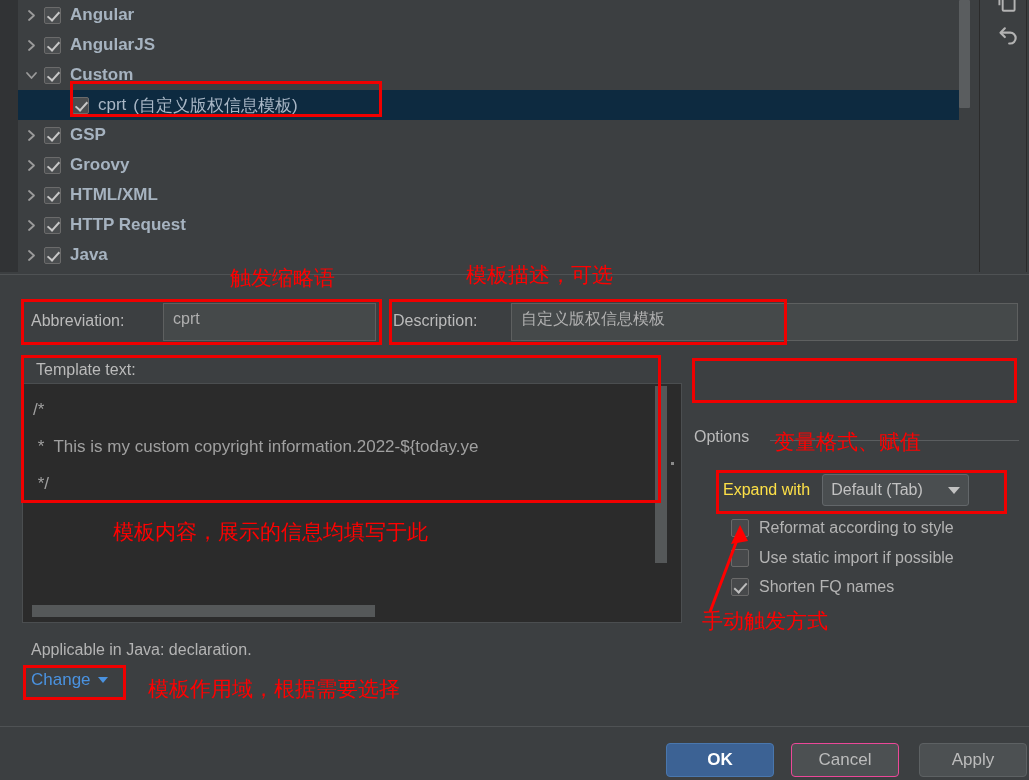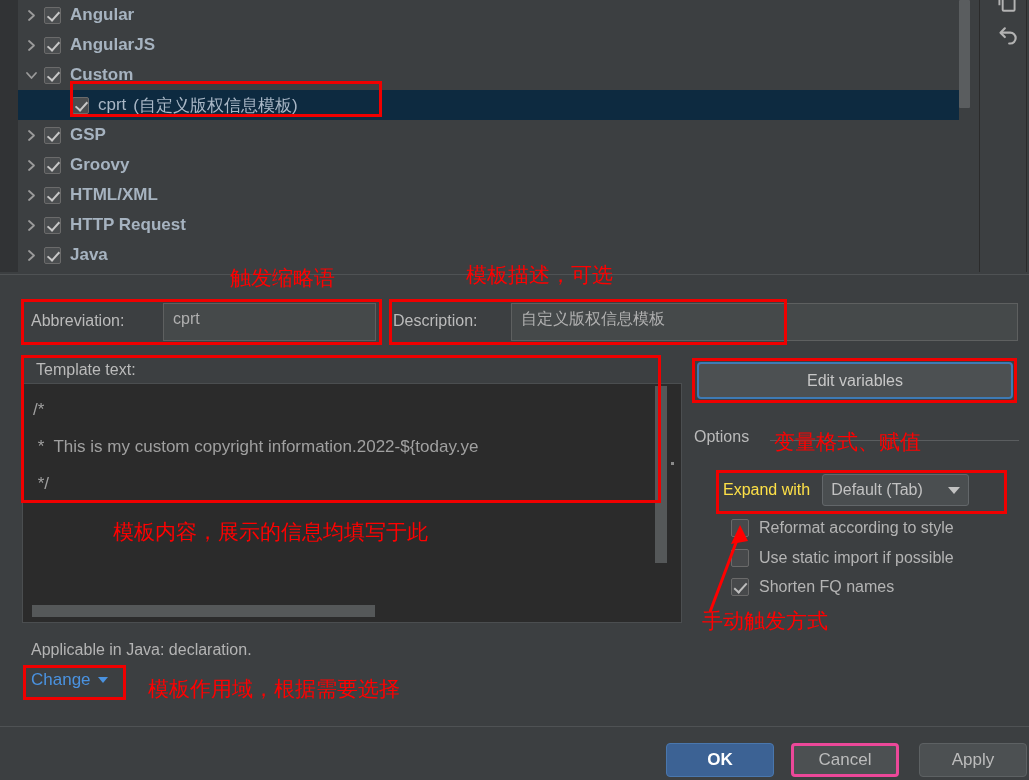--- a/index.html
+++ b/index.html
@@ -285,21 +285,21 @@
     display: flex; align-items: center; justify-content: center;
     cursor: pointer;
   }
   #btn-ok {
     left: 666px; top: 743px; width: 108px;
     background: #3c6294; border: 1px solid #4a77ad;
     color: #ffffff; font-weight: bold;
   }
   #btn-cancel {
     left: 791px; top: 743px; width: 108px;
-    background: #4c5052; border: 3px solid #ec4899;
+    background: #4c5052; border: 1px solid #ec4899;
     color: #bcbcbc;
   }
   #btn-apply {
     left: 919px; top: 743px; width: 108px;
     background: #4c5052; border: 1px solid #5d6163;
     color: #bcbcbc;
   }
 
   
   .anno-box {
@@ -452,21 +452,20 @@
   <div id="tpl-box">
     <div id="tpl-text">/*
  *  This is my custom copyright information.2022-${today.ye
  */</div>
     <div id="tpl-dot"></div>
     <div id="tpl-vscroll-track"></div>
     <div id="tpl-vscroll-thumb"></div>
     <div id="tpl-hscroll-thumb"></div>
   </div>
 
-  <div id="edit-vars-btn">Edit variables</div>
 
   <div id="options-label">Options</div>
   <div id="options-rule"></div>
 
   <div id="expand-row">
     <span id="expand-label">Expand with</span>
     <div id="expand-select">
       <span class="sel-val">Default (Tab)</span>
       <span class="caret"></span>
     </div>

